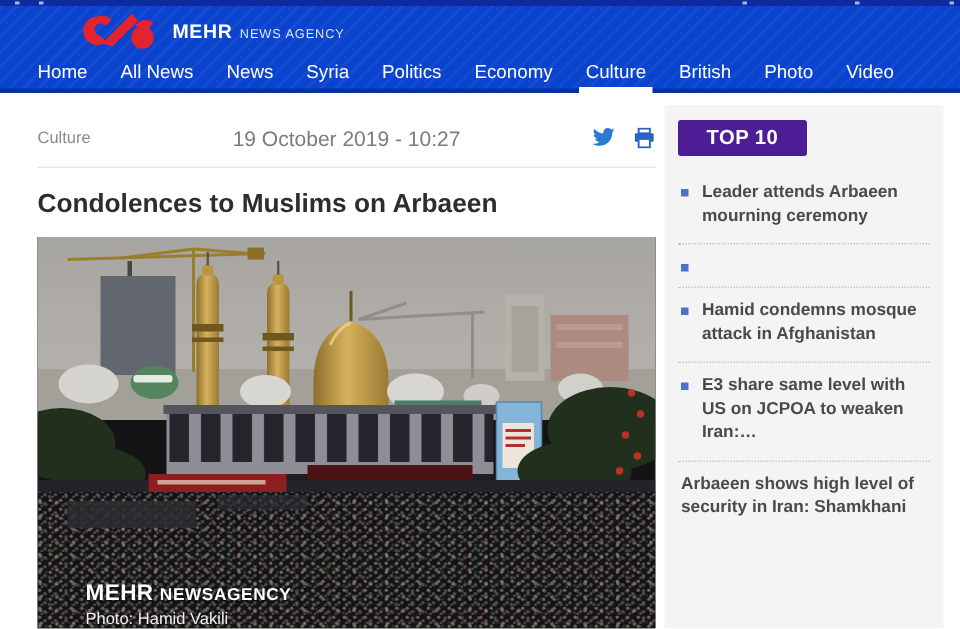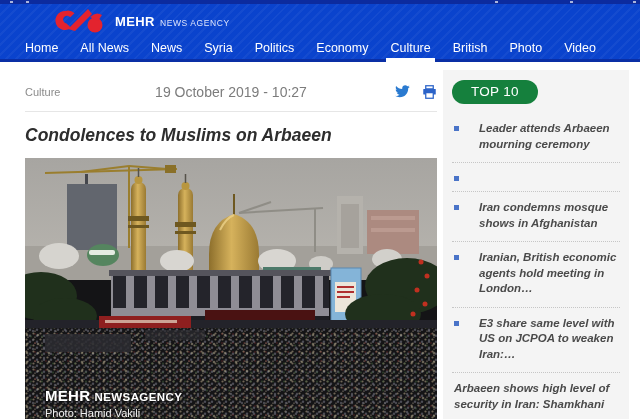--- a/index.html
+++ b/index.html
@@ -37,38 +37,38 @@
   
   .content { display: flex; align-items: flex-start; padding: 0 0 0 25px; }
   .article-col { width: 412px; flex: none; }
 
   .meta-row { position: relative; display: flex; align-items: center; margin-top: 22px; padding-bottom: 12px; border-bottom: 1px solid #e6e6e6; height: 28px; }
   .category { font-size: 11px; color: #8b8b8b; z-index: 2; }
   .date { position: absolute; left: 0; right: 0; text-align: center; font-size: 14px; color: #7c7c7c; }
   .meta-icons { margin-left: auto; display: flex; gap: 12px; z-index: 2; align-items: center; }
   .meta-icons svg { display: block; cursor: pointer; }
 
-  .article-title { margin: 13px 0 12px; font-size: 17.5px; line-height: 21px; font-weight: bold; color: #2d2d2d; font-style: italic; }
+  .article-title { margin: 13px 0 12px; font-size: 17.5px; line-height: 21px; font-weight: bold; color: #2d2d2d; }
 
   .photo { position: relative; width: 412px; height: 271px; overflow: hidden; background: #141416; }
   .photo svg { display: block; }
-  .watermark { position: absolute; left: 20px; bottom: 10px; color: #ffffff; text-shadow: 0 1px 2px rgba(0,0,0,.6); }
+  .watermark { position: absolute; left: 32px; bottom: 10px; color: #ffffff; text-shadow: 0 1px 2px rgba(0,0,0,.6); }
   .wm-line1 { font-size: 15px; }
   .wm-bold { font-weight: bold; letter-spacing: .3px; }
   .wm-rest { font-size: 11.5px; font-weight: bold; letter-spacing: .4px; }
   .wm-credit { font-size: 11px; margin-top: 3px; color: #f2f2f2; }
 
   
   .sidebar { width: 186px; flex: none; margin-left: 6px; margin-top: 8px; background: #f4f4f4; padding: 10px 9px 6px; min-height: 351px; }
   .top10-badge {
-    display: inline-block; background: #15803d; color: #ffffff; font-weight: normal;
-    font-size: 13.5px; padding: 4px 19px 5px; border-radius: 12px; letter-spacing: .3px; cursor: default;
+    display: inline-block; background: #4c1d95; color: #ffffff; font-weight: bold;
+    font-size: 13.5px; padding: 4px 19px 5px; border-radius: 2px; letter-spacing: .3px; cursor: default;
   }
   .side-list { margin-top: 9px; }
-  .side-item { display: flex; gap: 20px; padding: 8px 2px 10px; border-bottom: 1px dotted #c6c6c6; cursor: pointer; font-style: italic; }
+  .side-item { display: flex; gap: 9px; padding: 8px 2px 10px; border-bottom: 1px dotted #c6c6c6; cursor: pointer; }
   .side-item:last-child { border-bottom: none; }
   .bullet { flex: none; width: 5px; height: 5px; background: #4a74c8; margin-top: 5px; }
   .side-link { font-size: 11.5px; font-weight: bold; color: #4a4a4a; line-height: 15.5px; text-decoration: none; }
 </style>
 </head>
 <body>
 
 <div class="page">
 
   <div class="topstrip">
@@ -275,27 +275,23 @@
             <span class="bullet"></span>
             <a class="side-link">Leader attends Arbaeen mourning ceremony</a>
           </div>
 
           <div class="side-item">
             <span class="bullet"></span>
           </div>
 
           <div class="side-item">
             <span class="bullet"></span>
-            <a class="side-link">Iran condemns mosque shows in Afghanistan</a>
-          </div>
-
-          <div class="side-item">
-            <span class="bullet"></span>
-            <a class="side-link">Iranian, British economic agents hold meeting in London…</a>
-          </div>
+            <a class="side-link">Hamid condemns mosque attack in Afghanistan</a>
+          </div>
+
 
           <div class="side-item">
             <span class="bullet"></span>
             <a class="side-link">E3 share same level with US on JCPOA to weaken Iran:…</a>
           </div>
 
           <div class="side-item">
 
             <a class="side-link">Arbaeen shows high level of security in Iran: Shamkhani</a>
           </div>

